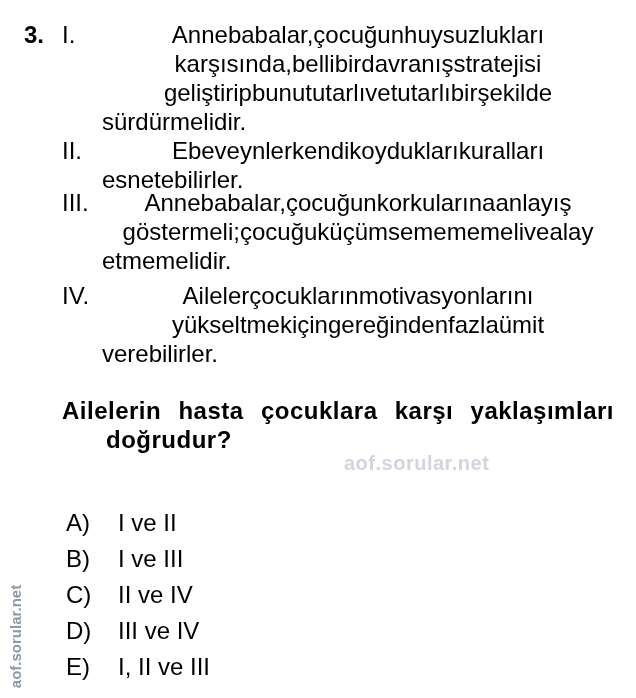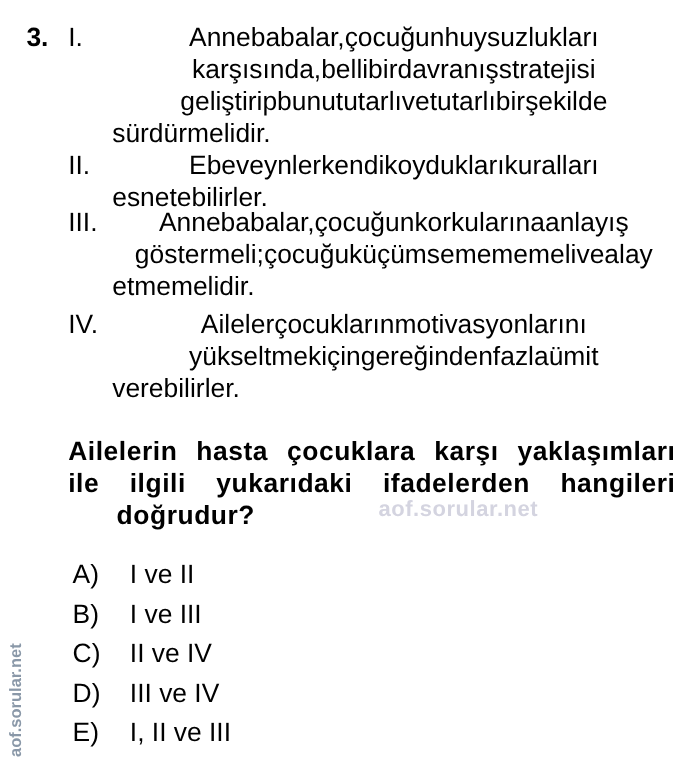--- a/index.html
+++ b/index.html
@@ -125,27 +125,20 @@
   </div>
 
 <div id="stem" class="question">
     <div class="line">
       <span>Ailelerin</span>
       <span>hasta</span>
       <span>çocuklara</span>
       <span>karşı</span>
       <span>yaklaşımları</span>
     </div>
-    <div class="line">
-      <span>ile</span>
-      <span>ilgili</span>
-      <span>yukarıdaki</span>
-      <span>ifadelerden</span>
-      <span>hangileri</span>
-    </div>
     <div class="line last">
       <span>doğrudur?</span>
     </div>
   </div>
 
 <div class="wm-inline">aof.sorular.net</div>
 
 <div id="options" class="options">
     <div class="opt">
       <span class="letter">A)</span>

